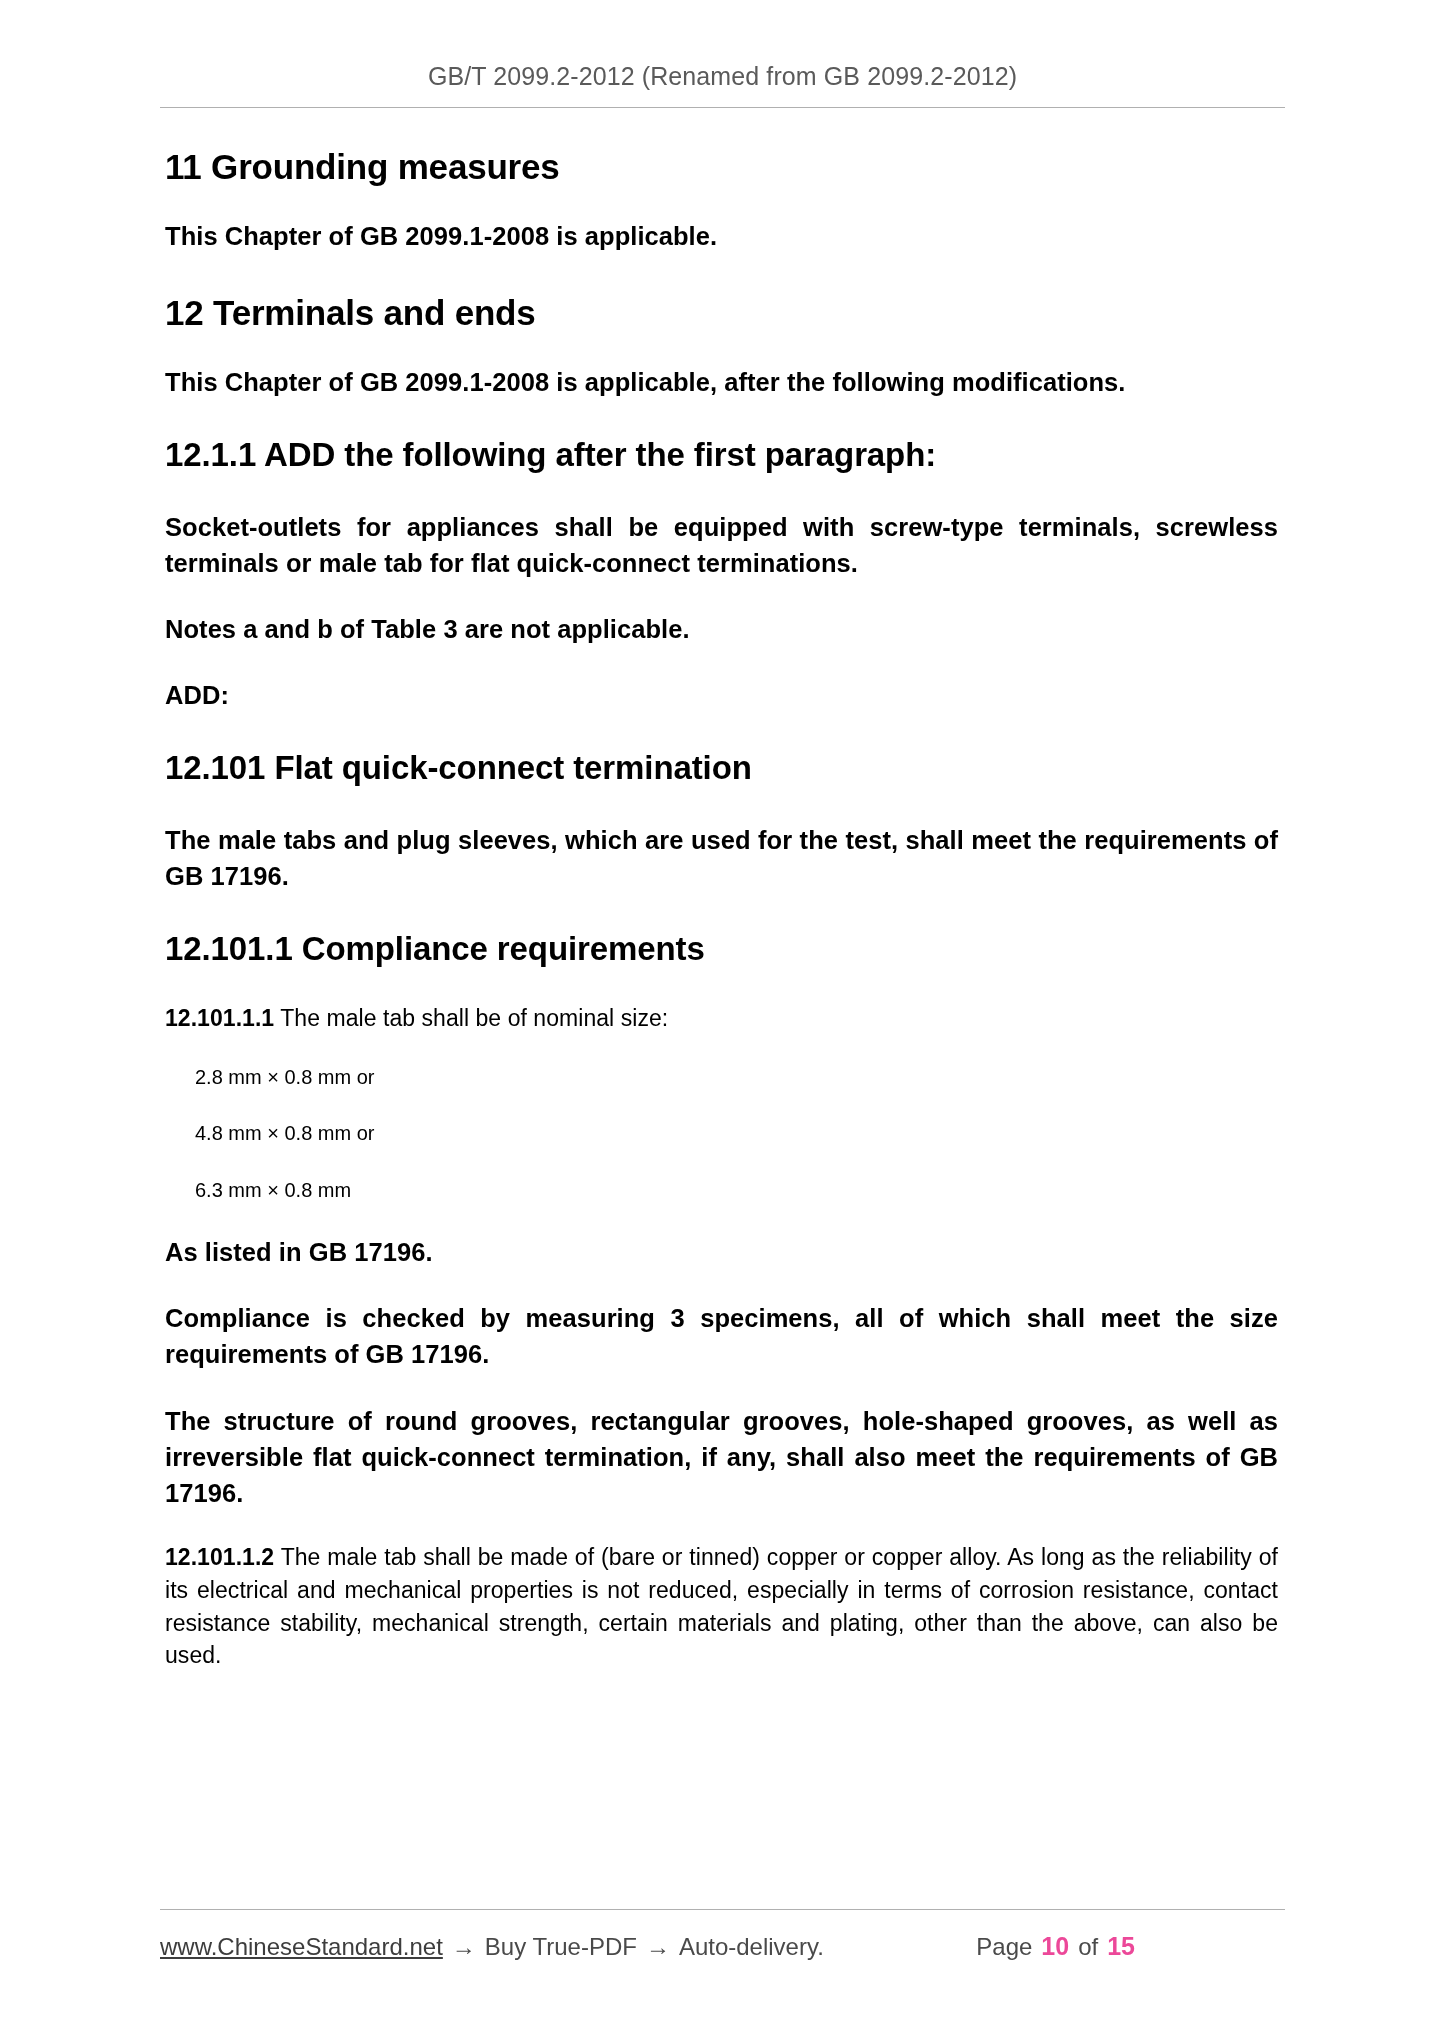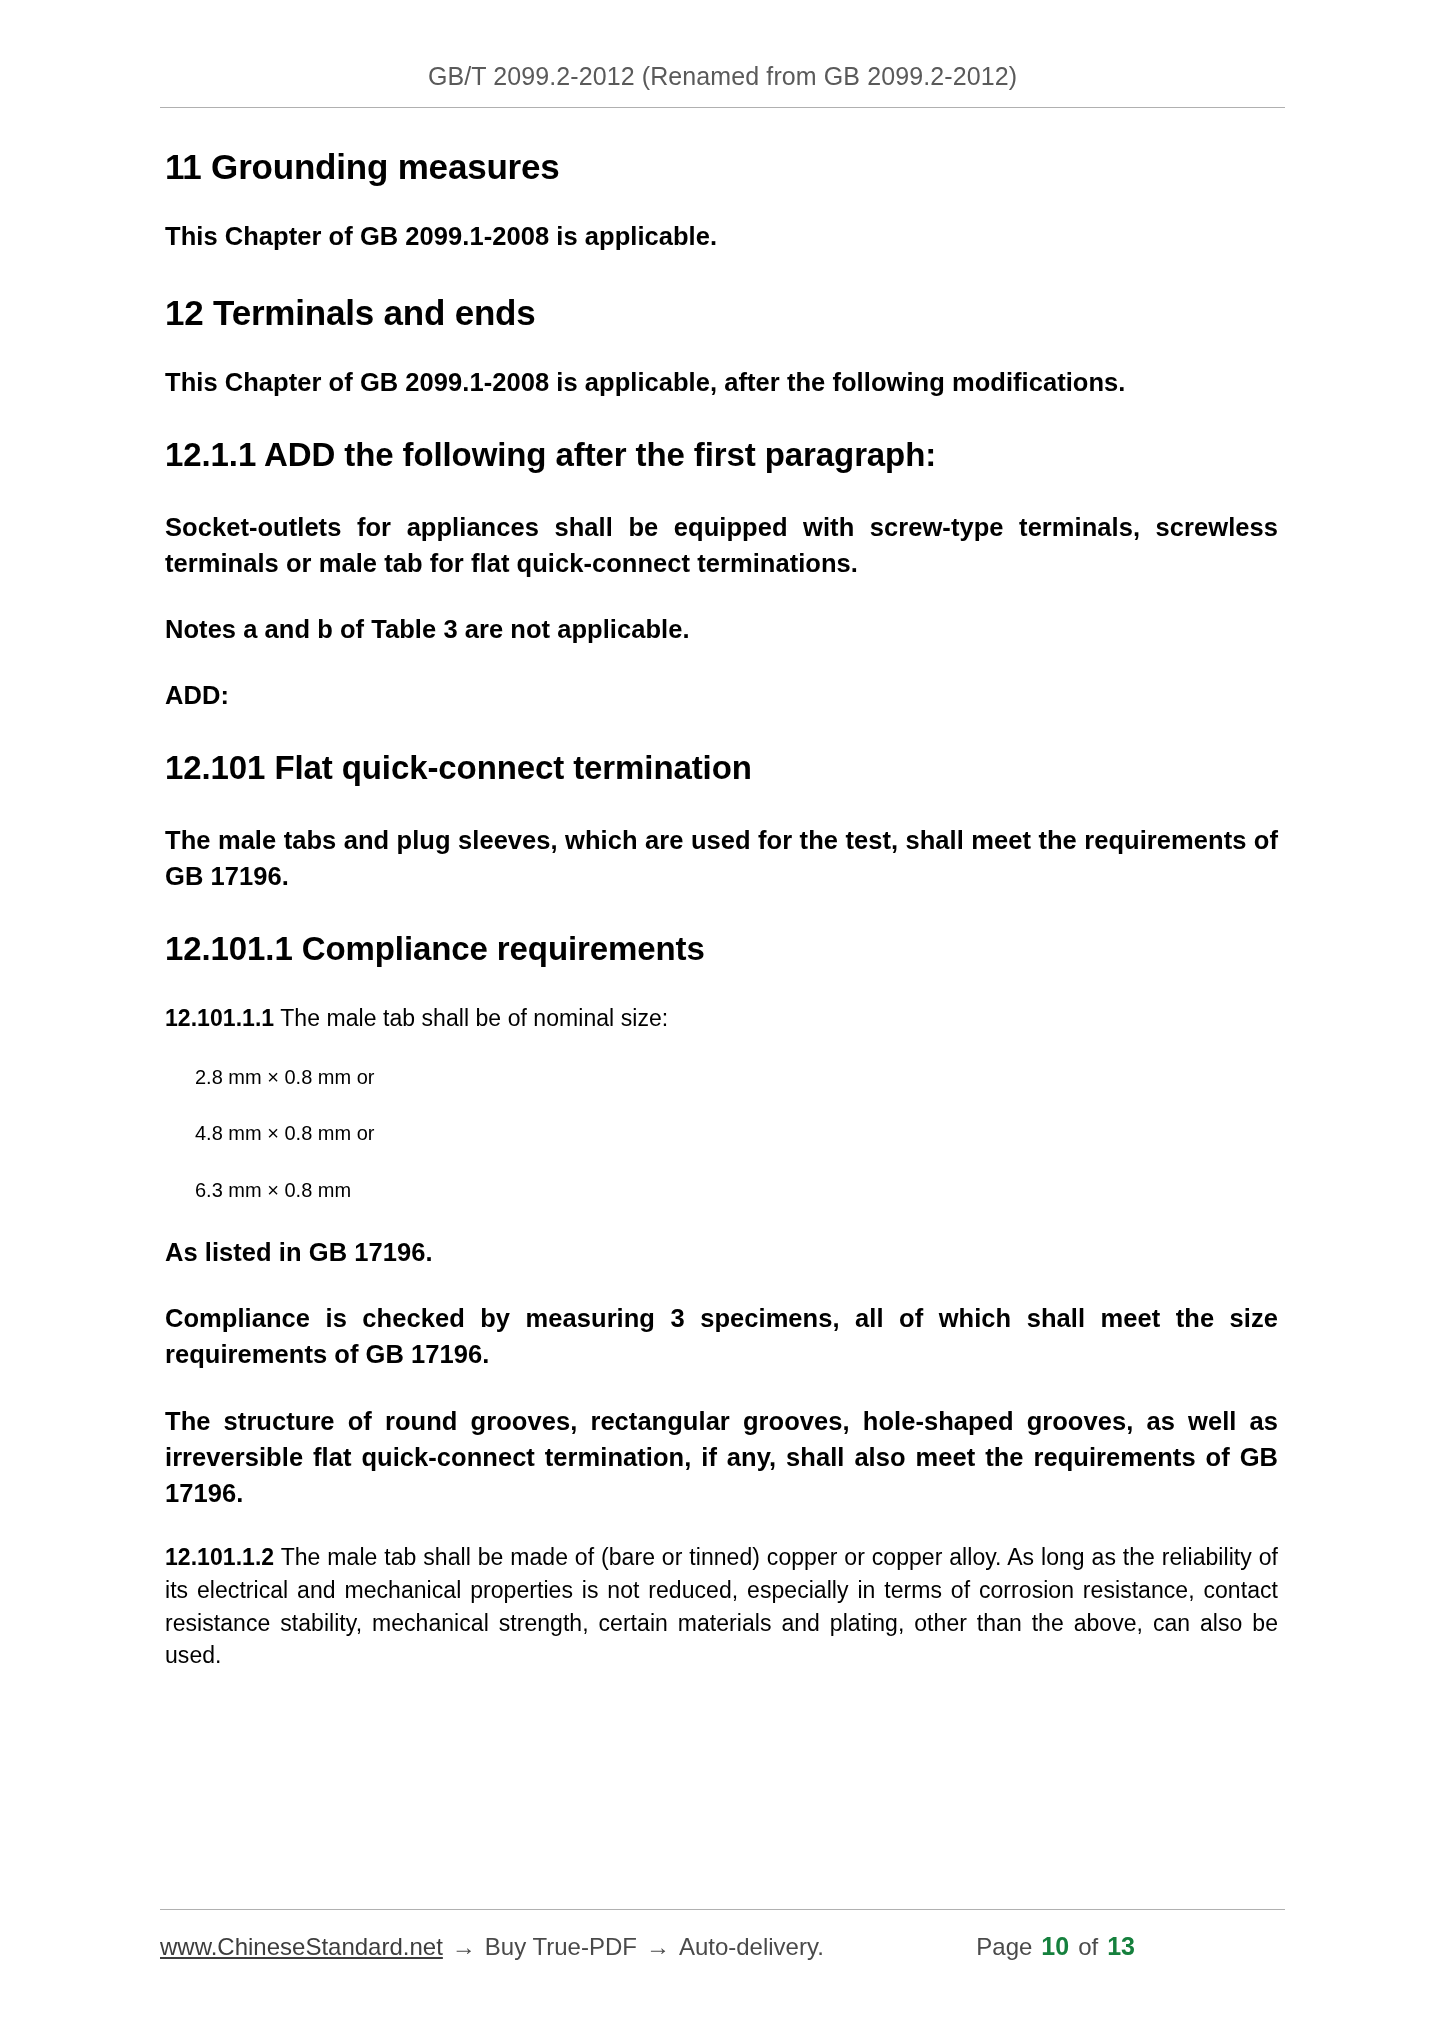--- a/index.html
+++ b/index.html
@@ -129,21 +129,21 @@
     color: #4a4a4a;
     line-height: 1;
   }
   .ftr-spacer { flex: 1 1 auto; }
   .ftr-right {
     display: flex;
     align-items: baseline;
     gap: 9px;
     padding-right: 150px;
   }
-  .ftr-right .pg-num { font-weight: bold; font-size: 25px; color: #15803d; }
+  .ftr-right .pg-num { font-weight: bold; font-size: 25px; color: #ec4899; }
   .ftr-right .pg-word { color: #4a4a4a; }
 </style>
 </head>
 <body>
 
 <div class="page">
 
   <div class="page-header">
     <div class="hdr-text">GB/T 2099.2-2012 (Renamed from GB 2099.2-2012)</div>
     <div class="hdr-rule"></div>
@@ -197,18 +197,18 @@
         <span class="arrow-icon">→</span>
         <span>Buy True-PDF</span>
         <span class="arrow-icon">→</span>
         <span>Auto-delivery.</span>
       </div>
       <div class="ftr-spacer"></div>
       <div class="ftr-right">
         <span class="pg-word">Page</span>
         <span class="pg-num">10</span>
         <span class="pg-word">of</span>
-        <span class="pg-num">13</span>
+        <span class="pg-num">15</span>
       </div>
     </div>
   </div>
 
 </div>
 
 </body></html>

